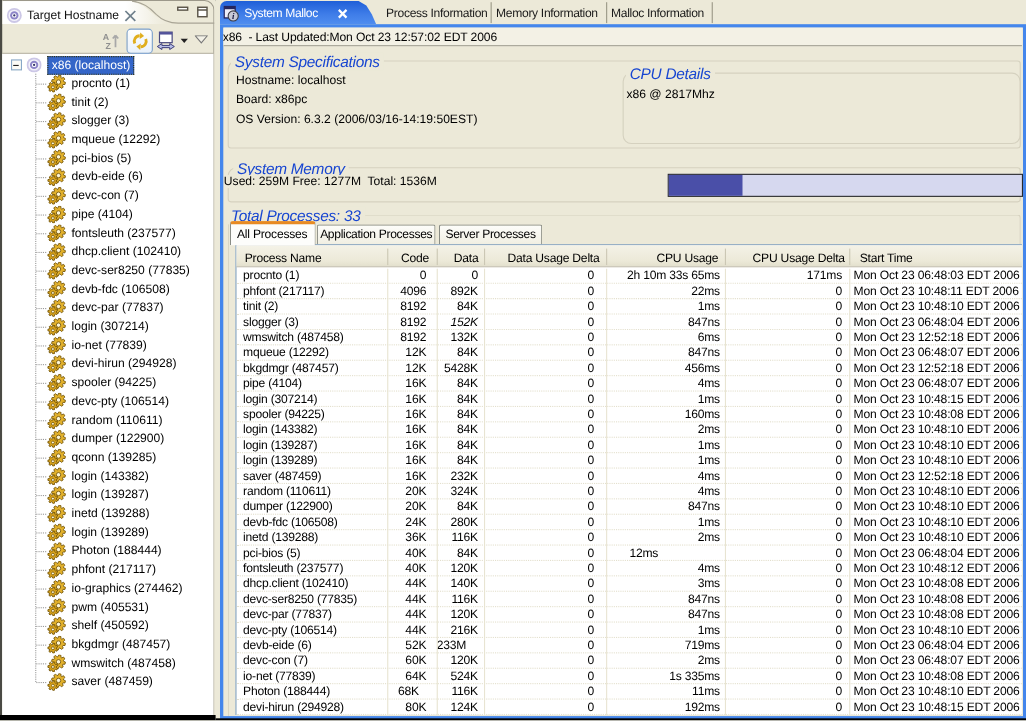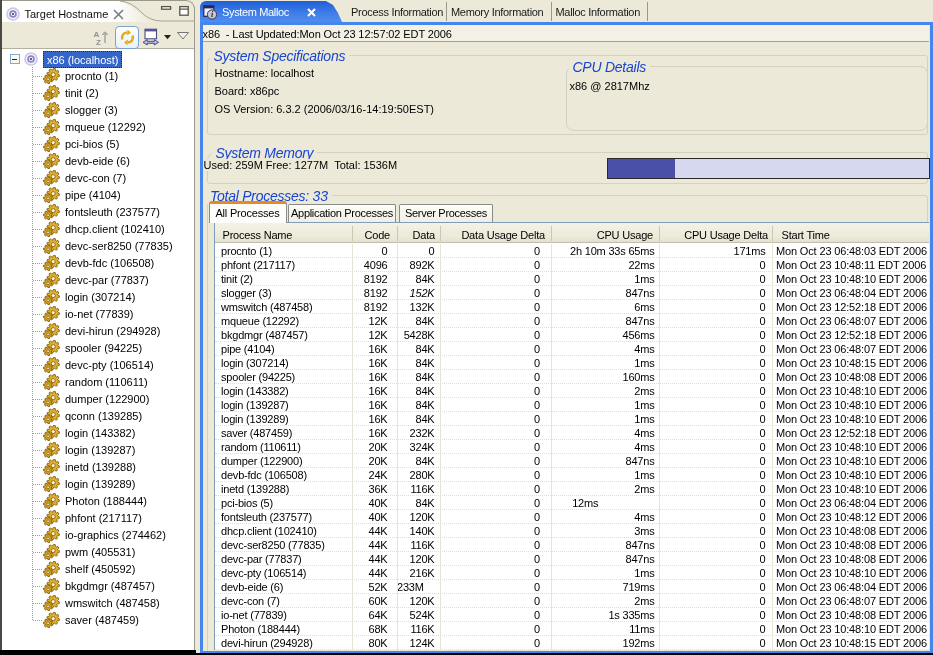--- a/index.html
+++ b/index.html
@@ -664,21 +664,21 @@
               <div class="tc" style="left:0.0px;width:137.5px;text-align:left;padding-left:6.5px;">io-net (77839)</div>
               <div class="tc" style="left:137.5px;width:45.0px;text-align:right;padding-right:9.5px;">64K</div>
               <div class="tc" style="left:182.5px;width:43.0px;text-align:right;padding-right:5.5px;">524K</div>
               <div class="tc" style="left:225.5px;width:111.0px;text-align:right;padding-right:11.0px;">0</div>
               <div class="tc" style="left:336.5px;width:108.0px;text-align:right;padding-right:4.5px;">1s 335ms</div>
               <div class="tc" style="left:444.5px;width:113.0px;text-align:right;padding-right:6.5px;">0</div>
               <div class="tc dt" style="left:557.5px;width:156.5px;text-align:left;padding-left:4.0px;">Mon Oct 23 10:48:08 EDT 2006</div>
             </div>
 <div class="tr" style="top:378px">
               <div class="tc" style="left:0.0px;width:137.5px;text-align:left;padding-left:6.5px;">Photon (188444)</div>
-              <div class="tc" style="left:154px;width:45.0px;text-align:left;padding-right:9.5px;">68K</div>
+              <div class="tc" style="left:139px;width:45.0px;text-align:center;padding-right:9.5px;">68K</div>
               <div class="tc" style="left:182.5px;width:43.0px;text-align:right;padding-right:5.5px;">116K</div>
               <div class="tc" style="left:225.5px;width:111.0px;text-align:right;padding-right:11.0px;">0</div>
               <div class="tc" style="left:336.5px;width:108.0px;text-align:right;padding-right:4.5px;">11ms</div>
               <div class="tc" style="left:444.5px;width:113.0px;text-align:right;padding-right:6.5px;">0</div>
               <div class="tc dt" style="left:557.5px;width:156.5px;text-align:left;padding-left:4.0px;">Mon Oct 23 10:48:10 EDT 2006</div>
             </div>
 <div class="tr" style="top:392px">
               <div class="tc" style="left:0.0px;width:137.5px;text-align:left;padding-left:6.5px;">devi-hirun (294928)</div>
               <div class="tc" style="left:137.5px;width:45.0px;text-align:right;padding-right:9.5px;">80K</div>
               <div class="tc" style="left:182.5px;width:43.0px;text-align:right;padding-right:5.5px;">124K</div>

